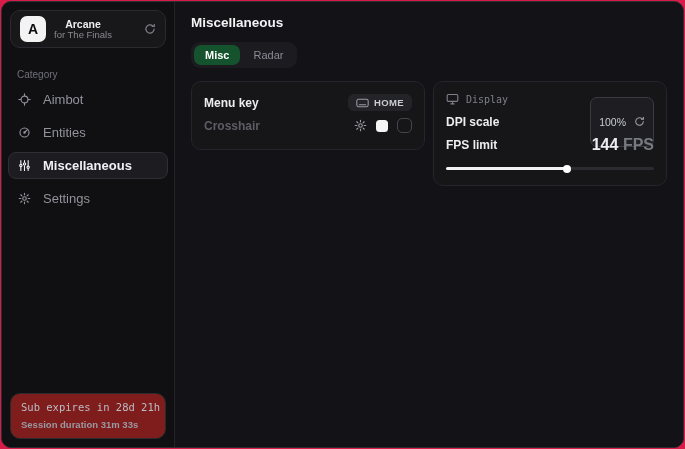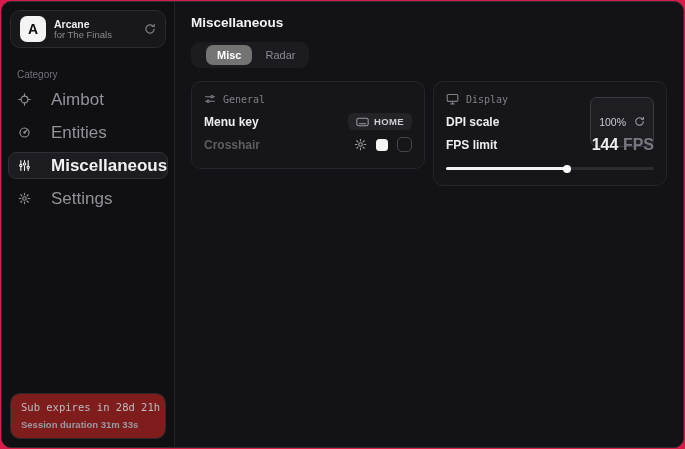--- a/index.html
+++ b/index.html
@@ -31,32 +31,32 @@
     border-radius:10px;
     display:flex; align-items:center; gap:8px;
     padding:0 9px;
   }
   .app-logo {
     width:26px; height:26px; border-radius:7px;
     background:#f3f3f4; color:#0c0c0e;
     font-weight:bold; font-size:14px;
     display:flex; align-items:center; justify-content:center;
   }
-  .app-titles { display:flex; flex-direction:column; line-height:1.15; }
+  .app-titles { display:flex; flex-direction:column; line-height:1.15;text-align:center; }
   .app-name { font-size:10.5px; font-weight:bold; color:#ededf1; }
   .app-sub  { font-size:9.5px; color:#8a8a92; }
   .app-refresh { margin-left:auto; color:#7c7c84; display:flex; }
   .cat-label { margin:13px 0 3px 15px; font-size:10px; color:#70707a; }
   .nav { padding:0 6px; display:flex; flex-direction:column; }
   .nav-item {
     height:27px; margin:3px 0;
-    display:flex; align-items:center; gap:20px;
+    display:flex; align-items:center; gap:12px;
     padding:0 9px; border-radius:8px;
     border:1px solid transparent;
-    color:#92929b; font-size:17px; cursor:default;
+    color:#92929b; font-size:13px; cursor:default;
   }
   .nav-item .nicon { display:flex; color:inherit; }
   .nav-item.active {
     background:#1c1c21; border-color:#2f2f36; color:#f1f1f4; font-weight:600;
   }
   .side-spacer { flex:1; }
   .sub-card {
     margin:8px; padding:7px 10px 8px;
     background:#7f1d1d;
     border:1px solid #2a2a30;
@@ -71,21 +71,21 @@
   .main { flex:1; background:#131317; padding:13px 16px; }
   .page-title { font-size:13.5px; font-weight:bold; color:#f3f3f5; }
   .tabs {
     margin-top:12px; display:inline-flex; gap:2px;
     background:#1b1b20; border-radius:9px; padding:3px;
   }
   .tab {
     font-size:11px; padding:4px 11px; border-radius:7px;
     color:#8b8b94; cursor:default;
   }
-  .tab.active { background:#737373; color:#ffffff; font-weight:600;margin-left:12px; }
+  .tab.active { background:#14532d; color:#ffffff; font-weight:600; }
   .panels { margin-top:13px; display:flex; gap:8px; align-items:flex-start; }
   .panel {
     flex:1; background:#161619;
     border:1px solid #25252b; border-radius:10px;
     padding:9px 12px 12px;
   }
   .panel-head {
     display:flex; align-items:center; gap:7px;
     color:#7f7f89; font-family:"DejaVu Sans Mono", monospace;
     font-size:10px; margin:2px 0 5px;
@@ -221,30 +221,20 @@
     <div class="page-title">Miscellaneous</div>
 
     <div class="tabs">
       <div class="tab active">Misc</div>
       <div class="tab">Radar</div>
     </div>
 
     <div class="panels">
 
       <div class="panel">
-        <div class="panel-head">
-          <span class="picon">
-            <svg width="12" height="12" viewBox="0 0 16 16" fill="none" stroke="currentColor" stroke-width="1.4" stroke-linecap="round">
-              <path d="M2 5h7M12 5h2M2 11h2M7 11h7"></path>
-              <circle cx="10.5" cy="5" r="1.5"></circle>
-              <circle cx="5.5" cy="11" r="1.5"></circle>
-            </svg>
-          </span>
-          <span>General</span>
-        </div>
 
         <div class="row">
           <span class="row-label">Menu key</span>
           <span class="keybtn">
             <span class="kicon">
               <svg width="13" height="10" viewBox="0 0 16 12" fill="none" stroke="currentColor" stroke-width="1.3" stroke-linecap="round">
                 <rect x="1" y="1.5" width="14" height="9" rx="2"></rect>
                 <path d="M4 8.2h8"></path>
               </svg>
             </span>

